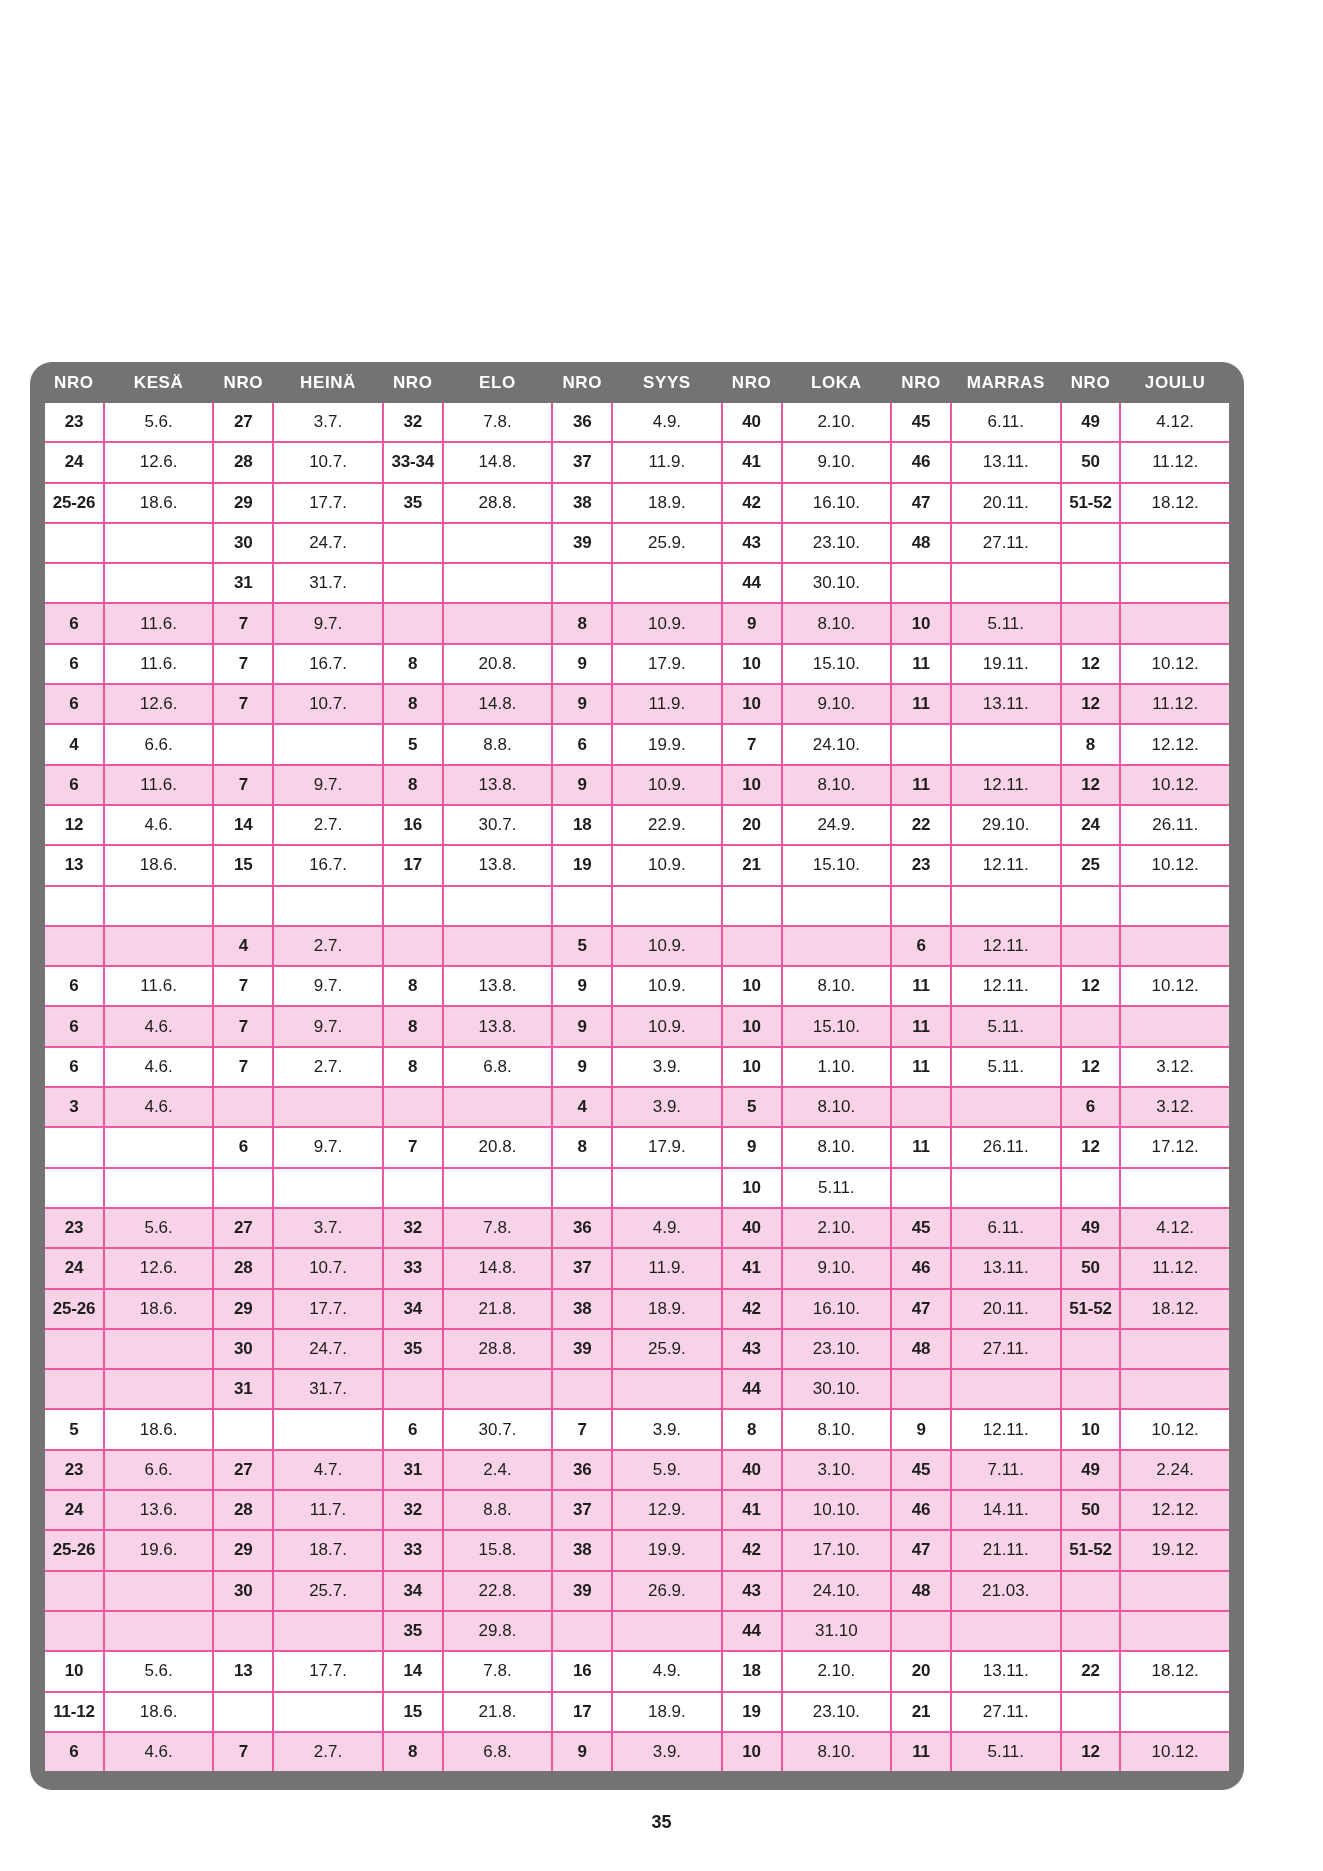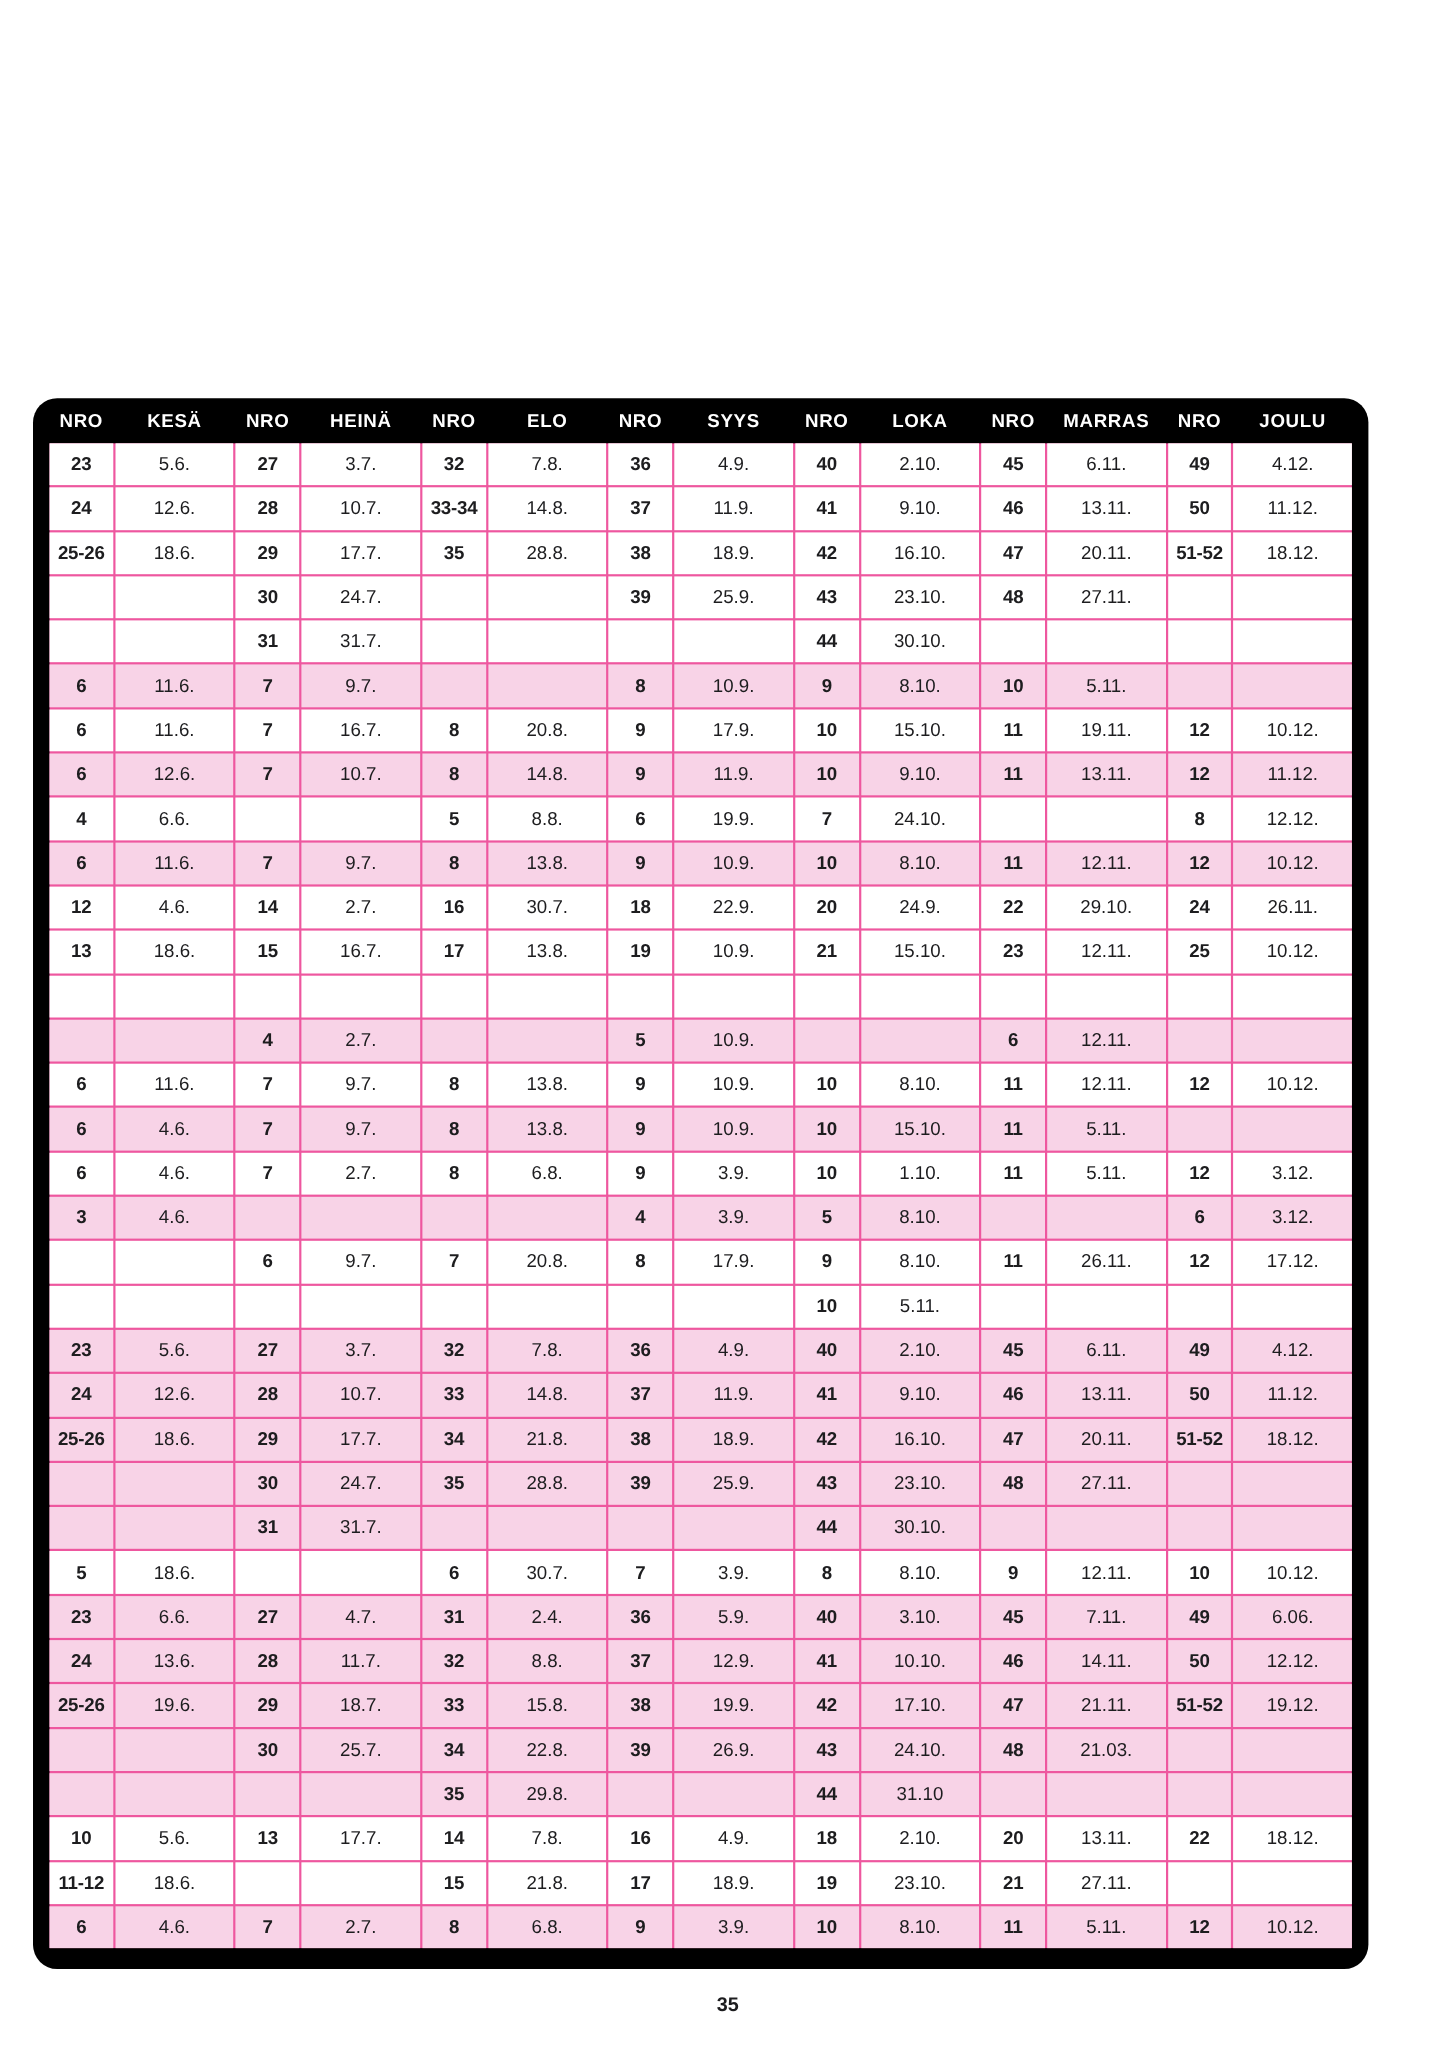--- a/index.html
+++ b/index.html
@@ -6,21 +6,21 @@
   body{
     width:1323px;height:1871px;position:relative;
     background:#ffffff;
     font-family:"Liberation Sans",sans-serif;
     overflow:hidden;
   }
   .table-frame{
     position:absolute;left:30px;top:362px;
     width:1214px;height:1428px;
     box-sizing:border-box;
-    background:#000000;
+    background:#737373;
     border-radius:22px;
     padding:0 15px 18px 15px;
   }
   .header-row{
     display:grid;
     grid-template-columns:repeat(7,58fr 108fr);
     gap:2px;
     height:41px;
     align-items:center;
   }
@@ -449,21 +449,21 @@
         <div class="cell pink date">4.7.</div>
         <div class="cell pink nro">31</div>
         <div class="cell pink date">2.4.</div>
         <div class="cell pink nro">36</div>
         <div class="cell pink date">5.9.</div>
         <div class="cell pink nro">40</div>
         <div class="cell pink date">3.10.</div>
         <div class="cell pink nro">45</div>
         <div class="cell pink date">7.11.</div>
         <div class="cell pink nro">49</div>
-        <div class="cell pink date">6.06.</div>
+        <div class="cell pink date">2.24.</div>
         <div class="cell pink nro">24</div>
         <div class="cell pink date">13.6.</div>
         <div class="cell pink nro">28</div>
         <div class="cell pink date">11.7.</div>
         <div class="cell pink nro">32</div>
         <div class="cell pink date">8.8.</div>
         <div class="cell pink nro">37</div>
         <div class="cell pink date">12.9.</div>
         <div class="cell pink nro">41</div>
         <div class="cell pink date">10.10.</div>

